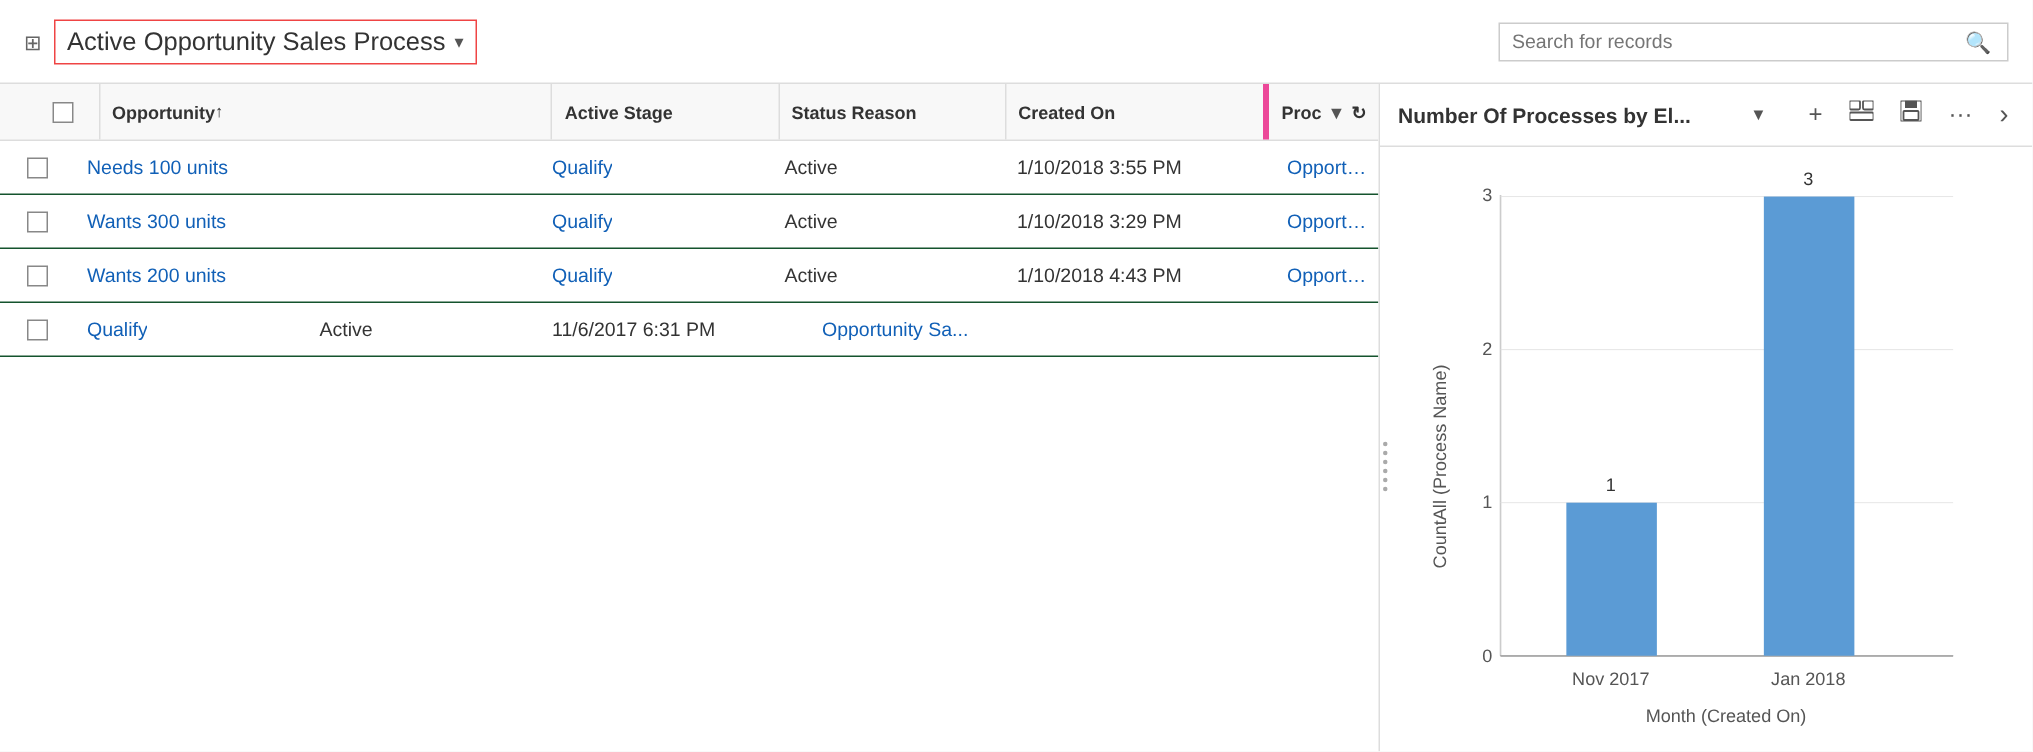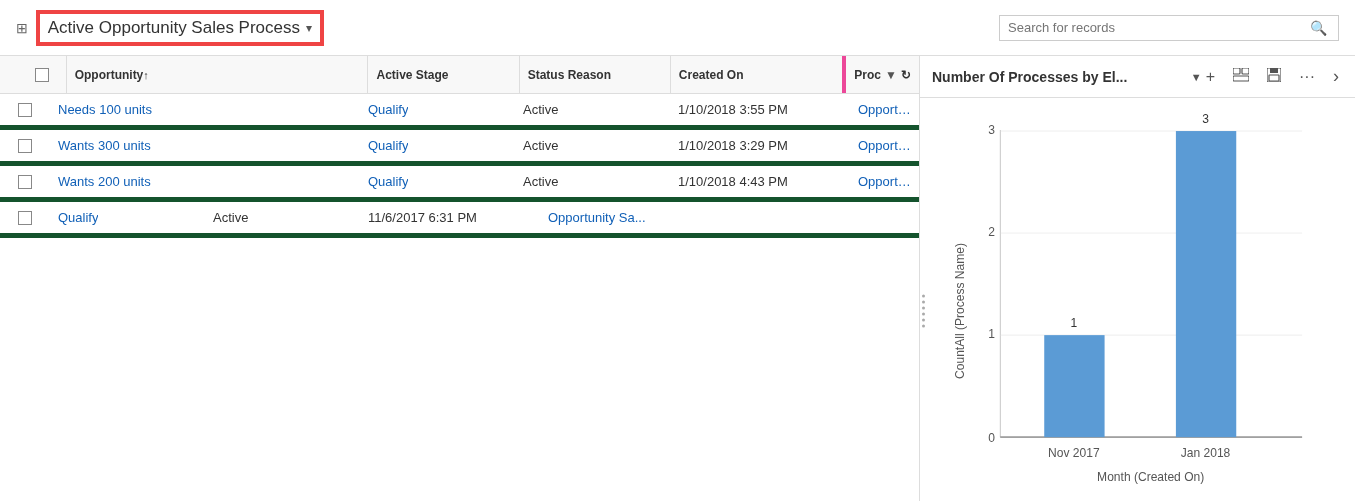--- a/index.html
+++ b/index.html
@@ -15,21 +15,21 @@
       height: 56px;
     }
     .header-icon {
       color: #666;
       margin-right: 8px;
       font-size: 14px;
     }
     .header-title-box {
       display: flex;
       align-items: center;
-      border: 4px solid #ef4444;
+      border: 1px solid #ef4444;
       padding: 4px 8px;
       background: #fff;
       min-width: 280px;
     }
     .header-title-box span {
       font-size: 17px;
       color: #333;
       font-weight: 400;
     }
     .header-title-box .chevron {
@@ -145,21 +145,21 @@
     }
 
     
     .grid-body {
       overflow-y: auto;
       flex: 1;
     }
     .grid-row {
       display: flex;
       align-items: flex-end;
-      border-bottom: 5px solid #14532d;
+      border-bottom: 1px solid #14532d;
       height: 36px;
     }
     .cell-check {
       width: 50px;
       display: flex;
       align-items: center;
       justify-content: center;
       height: 100%;
     }
     .cell-opp {
@@ -221,20 +221,21 @@
       flex-direction: column;
       overflow: hidden;
       min-width: 420px;
     }
     .chart-header {
       display: flex;
       align-items: center;
       padding: 8px 12px;
       border-bottom: 1px solid #ddd;
       height: 44px;
+      gap: 24px;
     }
     .chart-title {
       font-size: 14px;
       font-weight: 600;
       color: #333;
       flex: 1;
     }
     .chart-title-chevron {
       font-size: 11px;
       color: #555;

